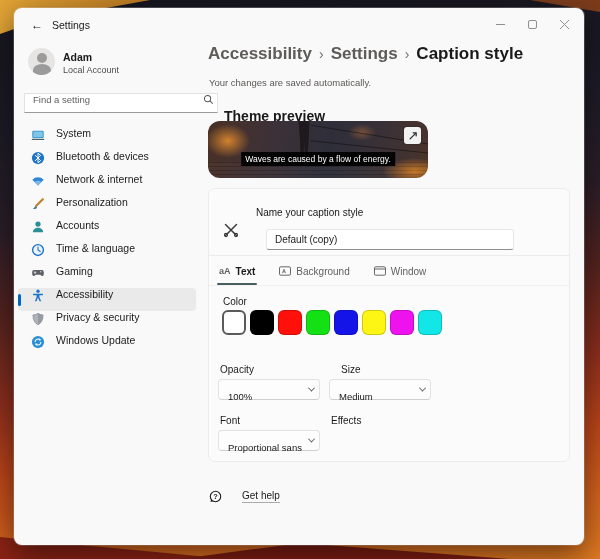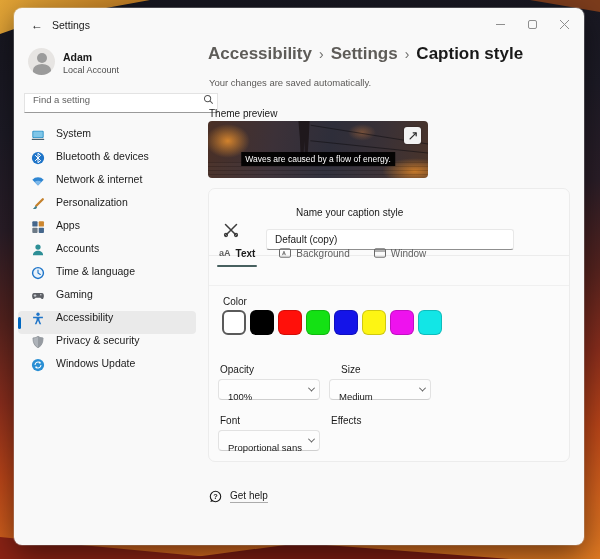--- a/index.html
+++ b/index.html
@@ -53,22 +53,22 @@
 
   
   .main { position:absolute; left:194px; top:0; width:376px; height:537px; }
   .breadcrumb { position:absolute; left:0; top:36px; font-size:17px; font-weight:600; color:#5e5c58;
     display:flex; align-items:center; white-space:nowrap; }
   .crumb { cursor:pointer; }
   .crumb-sep { margin:0 7px; font-size:14px; color:#70706e; font-weight:400; }
   .crumb.current { color:#191919; cursor:default; }
   .autosave { position:absolute; left:1px; top:69px; font-size:9.5px; color:#5c5a58; }
 
-  .tp-label { position:absolute; left:1px; top:100px; font-size:10px; font-weight:normal; color:#191919; }
-  .preview { position:absolute; left:0; top:113px; width:220px; height:57px; border-radius:4px; overflow:hidden;
+  .tp-label { position:absolute; left:16px; top:100px; font-size:14px; font-weight:bold; color:#191919; }
+  .preview { position:absolute; left:0; top:113px; width:220px; height:57px; border-radius:12px; overflow:hidden;
     background:
       radial-gradient(ellipse 34px 26px at 9% 35%, rgba(235,145,45,.85), rgba(235,145,45,0) 65%),
       radial-gradient(ellipse 50px 20px at 94% 88%, rgba(230,135,35,.8), rgba(230,135,35,0) 65%),
       radial-gradient(ellipse 20px 12px at 70% 20%, rgba(200,120,60,.45), rgba(200,120,60,0) 70%),
       linear-gradient(100deg,#4a3026 0%,#3c3138 30%,#2e2e3a 55%,#3a3136 78%,#4a342a 100%);
   }
   .pv-person { position:absolute; left:88px; top:0; width:16px; height:40px; background:#1f181c; filter:blur(.4px);
     clip-path:polygon(15% 0,85% 0,80% 42%,70% 100%,56% 100%,52% 50%,46% 100%,30% 100%,24% 42%); }
   .pv-rail1,.pv-rail2 { position:absolute; height:1px; background:rgba(15,12,16,.55); width:130px; }
   .pv-rail1 { right:-12px; top:14px; transform:rotate(9deg); }
@@ -76,28 +76,28 @@
   .pv-deck { position:absolute; left:0; bottom:0; width:100%; height:16px;
     background:repeating-linear-gradient(180deg, rgba(0,0,0,.25) 0 1px, rgba(255,255,255,.04) 1px 4px); opacity:.5; }
   .pv-caption { position:absolute; left:50%; transform:translateX(-50%); top:31px; background:rgba(0,0,0,.92);
     color:#fff; font-size:8.5px; padding:2px 4px; white-space:nowrap; }
   .pv-expand { position:absolute; right:7px; top:6px; width:17px; height:17px; background:#f2f2f2; border-radius:3px;
     display:flex; align-items:center; justify-content:center; cursor:pointer; box-shadow:0 0 2px rgba(0,0,0,.4); }
 
   .card { position:absolute; left:0; top:180px; width:362px; height:274px; background:#fbfbfb;
     border:1px solid #ececec; border-radius:7px; }
   .cs-icon { position:absolute; left:13px; top:32px; }
-  .cn-label { position:absolute; left:47px; top:18px; font-size:10px; color:#191919;margin-left:40px; }
+  .cn-label { position:absolute; left:47px; top:18px; font-size:10px; color:#191919; }
   .cn-input { position:absolute; left:57px; top:40px; width:248px; height:21px; background:#fff;
     border:1px solid #e8e8e8; border-bottom:1.5px solid #8f8f8f; border-radius:3px; font-size:10px; color:#191919;
     padding:0 8px; outline:none; font-family:inherit; }
   .card-div1 { position:absolute; left:0; top:66px; width:100%; height:1px; background:#ececec; }
   .card-div2 { position:absolute; left:0; top:96px; width:100%; height:1px; background:#f0f0f0; }
 
-  .tabs { position:absolute; left:10px; top:52px; display:flex; height:24px; }
+  .tabs { position:absolute; left:10px; top:70px; display:flex; height:24px; }
   .tab { display:flex; align-items:center; margin-right:24px; cursor:pointer; position:relative; color:#5f5f5f; }
   .tab .ticon { margin-right:5px; display:flex; align-items:center; color:#5f5f5f; }
   .tab-label { font-size:10px;text-align:right; }
   .tab.selected { color:#191919; }
   .tab.selected .tab-label { font-weight:bold; }
   .tab.selected::after { content:""; position:absolute; left:-2px; right:-2px; bottom:-2px; height:2.5px;
     border-radius:2px; background:var(--tab-underline); }
   .aA { font-size:9px; font-weight:bold; letter-spacing:0; }
 
   .color-label { position:absolute; left:14px; top:107px; font-size:10px; color:#191919; }
@@ -107,21 +107,21 @@
 
   .field-label { position:absolute; font-size:10px; color:#191919; }
   .dropdown { position:absolute; height:21px; width:102px; background:#fdfdfd; border:1px solid #e2e2e2;
     border-bottom-color:#cfcfcf; border-radius:4px; display:flex; align-items:center; cursor:pointer; }
   .dd-value { flex:1; font-size:9.5px; color:#191919; padding-left:9px; white-space:nowrap; overflow:hidden;margin-top:14px; }
   .chev { width:16px; display:flex; align-items:center; justify-content:center; }
   .chev i { display:block; width:5px; height:5px; border-right:1.2px solid #5a5a5a; border-bottom:1.2px solid #5a5a5a;
     transform:rotate(45deg) translate(-1px,-1px); }
 
   .gethelp { position:absolute; left:1px; top:482px; display:flex; align-items:center; cursor:pointer; }
-  .gh-label { font-size:10px; color:#191919; margin-left:8px; border-bottom:1px solid rgba(25,25,25,.35); padding-bottom:1px; }
+  .gh-label { font-size:10px; color:#191919; margin-left:20px; border-bottom:1px solid rgba(25,25,25,.35); padding-bottom:1px; }
 </style>
 </head>
 <body>
 
 <div class="wallpaper">
   <div class="wp-shape wp-gold"></div>
   <div class="wp-shape wp-tr"></div>
   <div class="wp-shape wp-bl"></div>
   <div class="wp-shape wp-bm"></div>
 </div>
@@ -195,31 +195,20 @@
       <span class="nlabel">Network &amp; internet</span>
     </div>
     <div class="nav-item">
       <span class="nicon">
         <svg width="14" height="14" viewBox="0 0 16 16">
             <path d="M13.5 2.5 L6 10" stroke="#c5812c" stroke-width="2.6" stroke-linecap="round"></path>
             <path d="M5.6 10.4 C4 11 3.6 13 2 13.6 C4.4 14.4 6.6 13.2 6.9 11.6 Z" fill="#3f7f8c"></path>
           </svg>
       </span>
       <span class="nlabel">Personalization</span>
-    </div>
-    <div class="nav-item">
-      <span class="nicon">
-        <svg width="14" height="14" viewBox="0 0 16 16">
-            <rect x="1.5" y="1.5" width="6" height="6" rx="1" fill="#45678c"></rect>
-            <rect x="8.8" y="1.5" width="6" height="6" rx="1" fill="#cd8730"></rect>
-            <rect x="1.5" y="8.8" width="6" height="6" rx="1" fill="#6d7a86"></rect>
-            <rect x="8.8" y="8.8" width="6" height="6" rx="1" fill="#45678c"></rect>
-          </svg>
-      </span>
-      <span class="nlabel">Apps</span>
     </div>
     <div class="nav-item">
       <span class="nicon">
         <svg width="14" height="14" viewBox="0 0 16 16">
             <circle cx="8" cy="4.6" r="3" fill="#2d8f96"></circle>
             <path d="M2.2 14 C2.2 10.6 4.8 8.8 8 8.8 C11.2 8.8 13.8 10.6 13.8 14 Z" fill="#2d8f96"></path>
           </svg>
       </span>
       <span class="nlabel">Accounts</span>
     </div>

